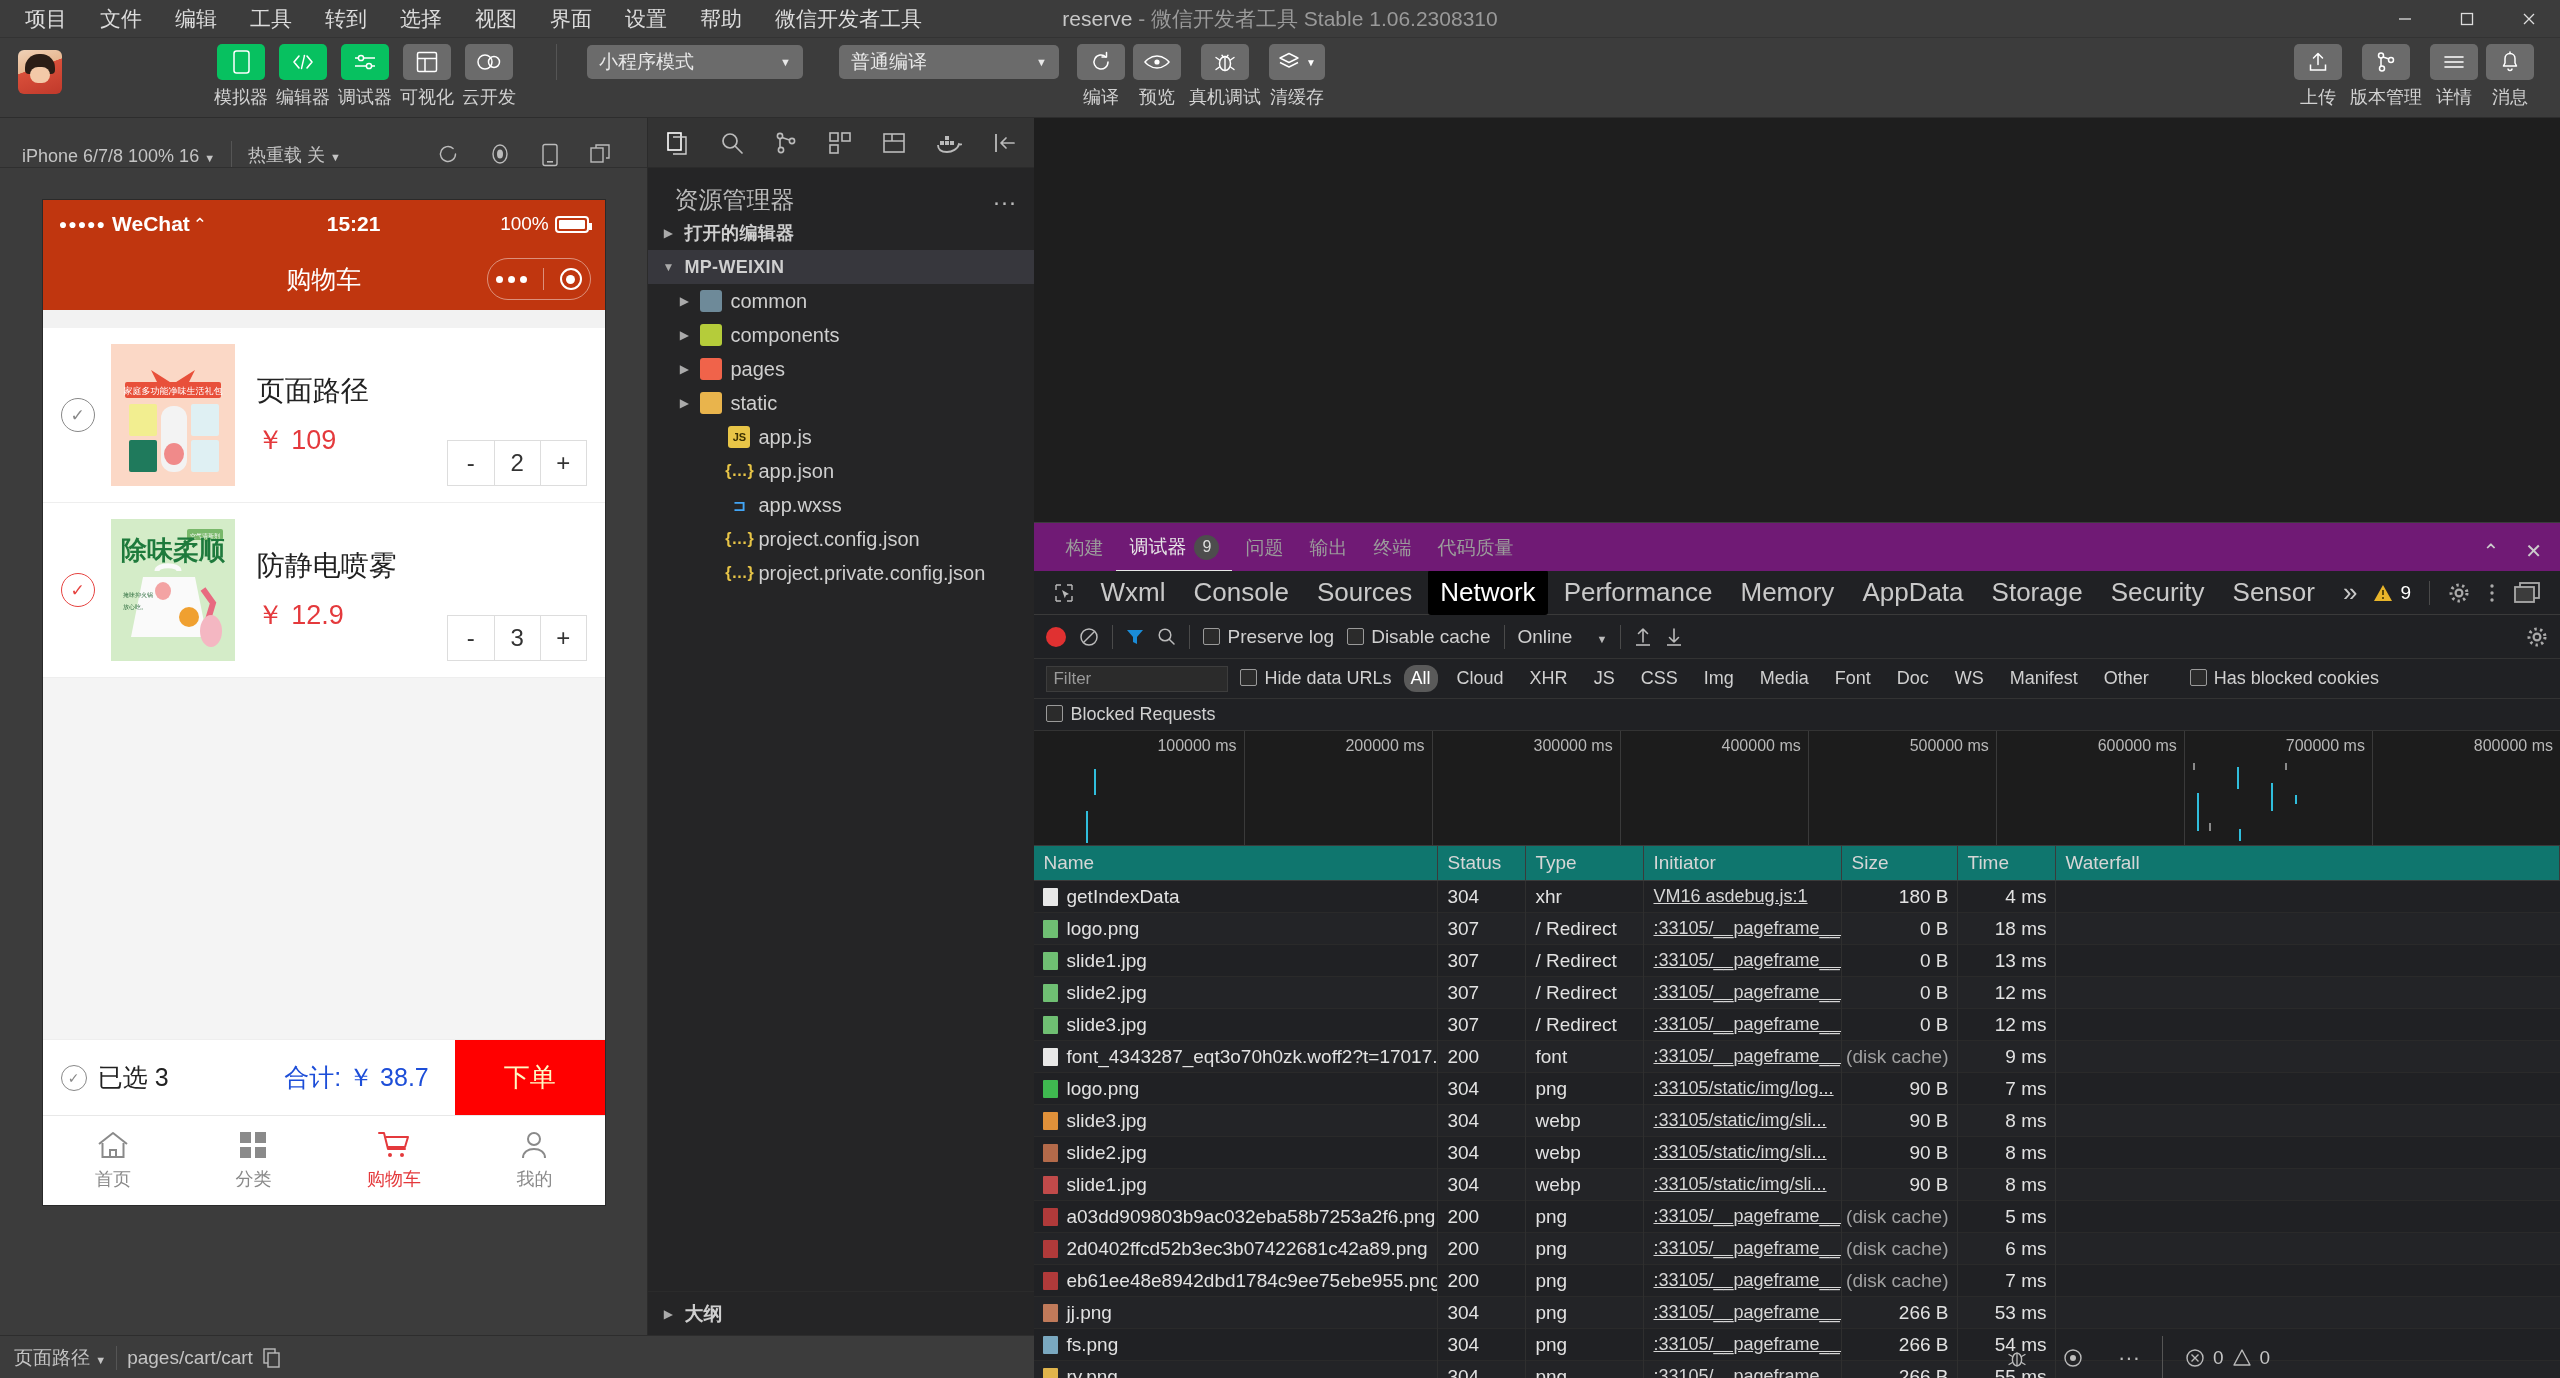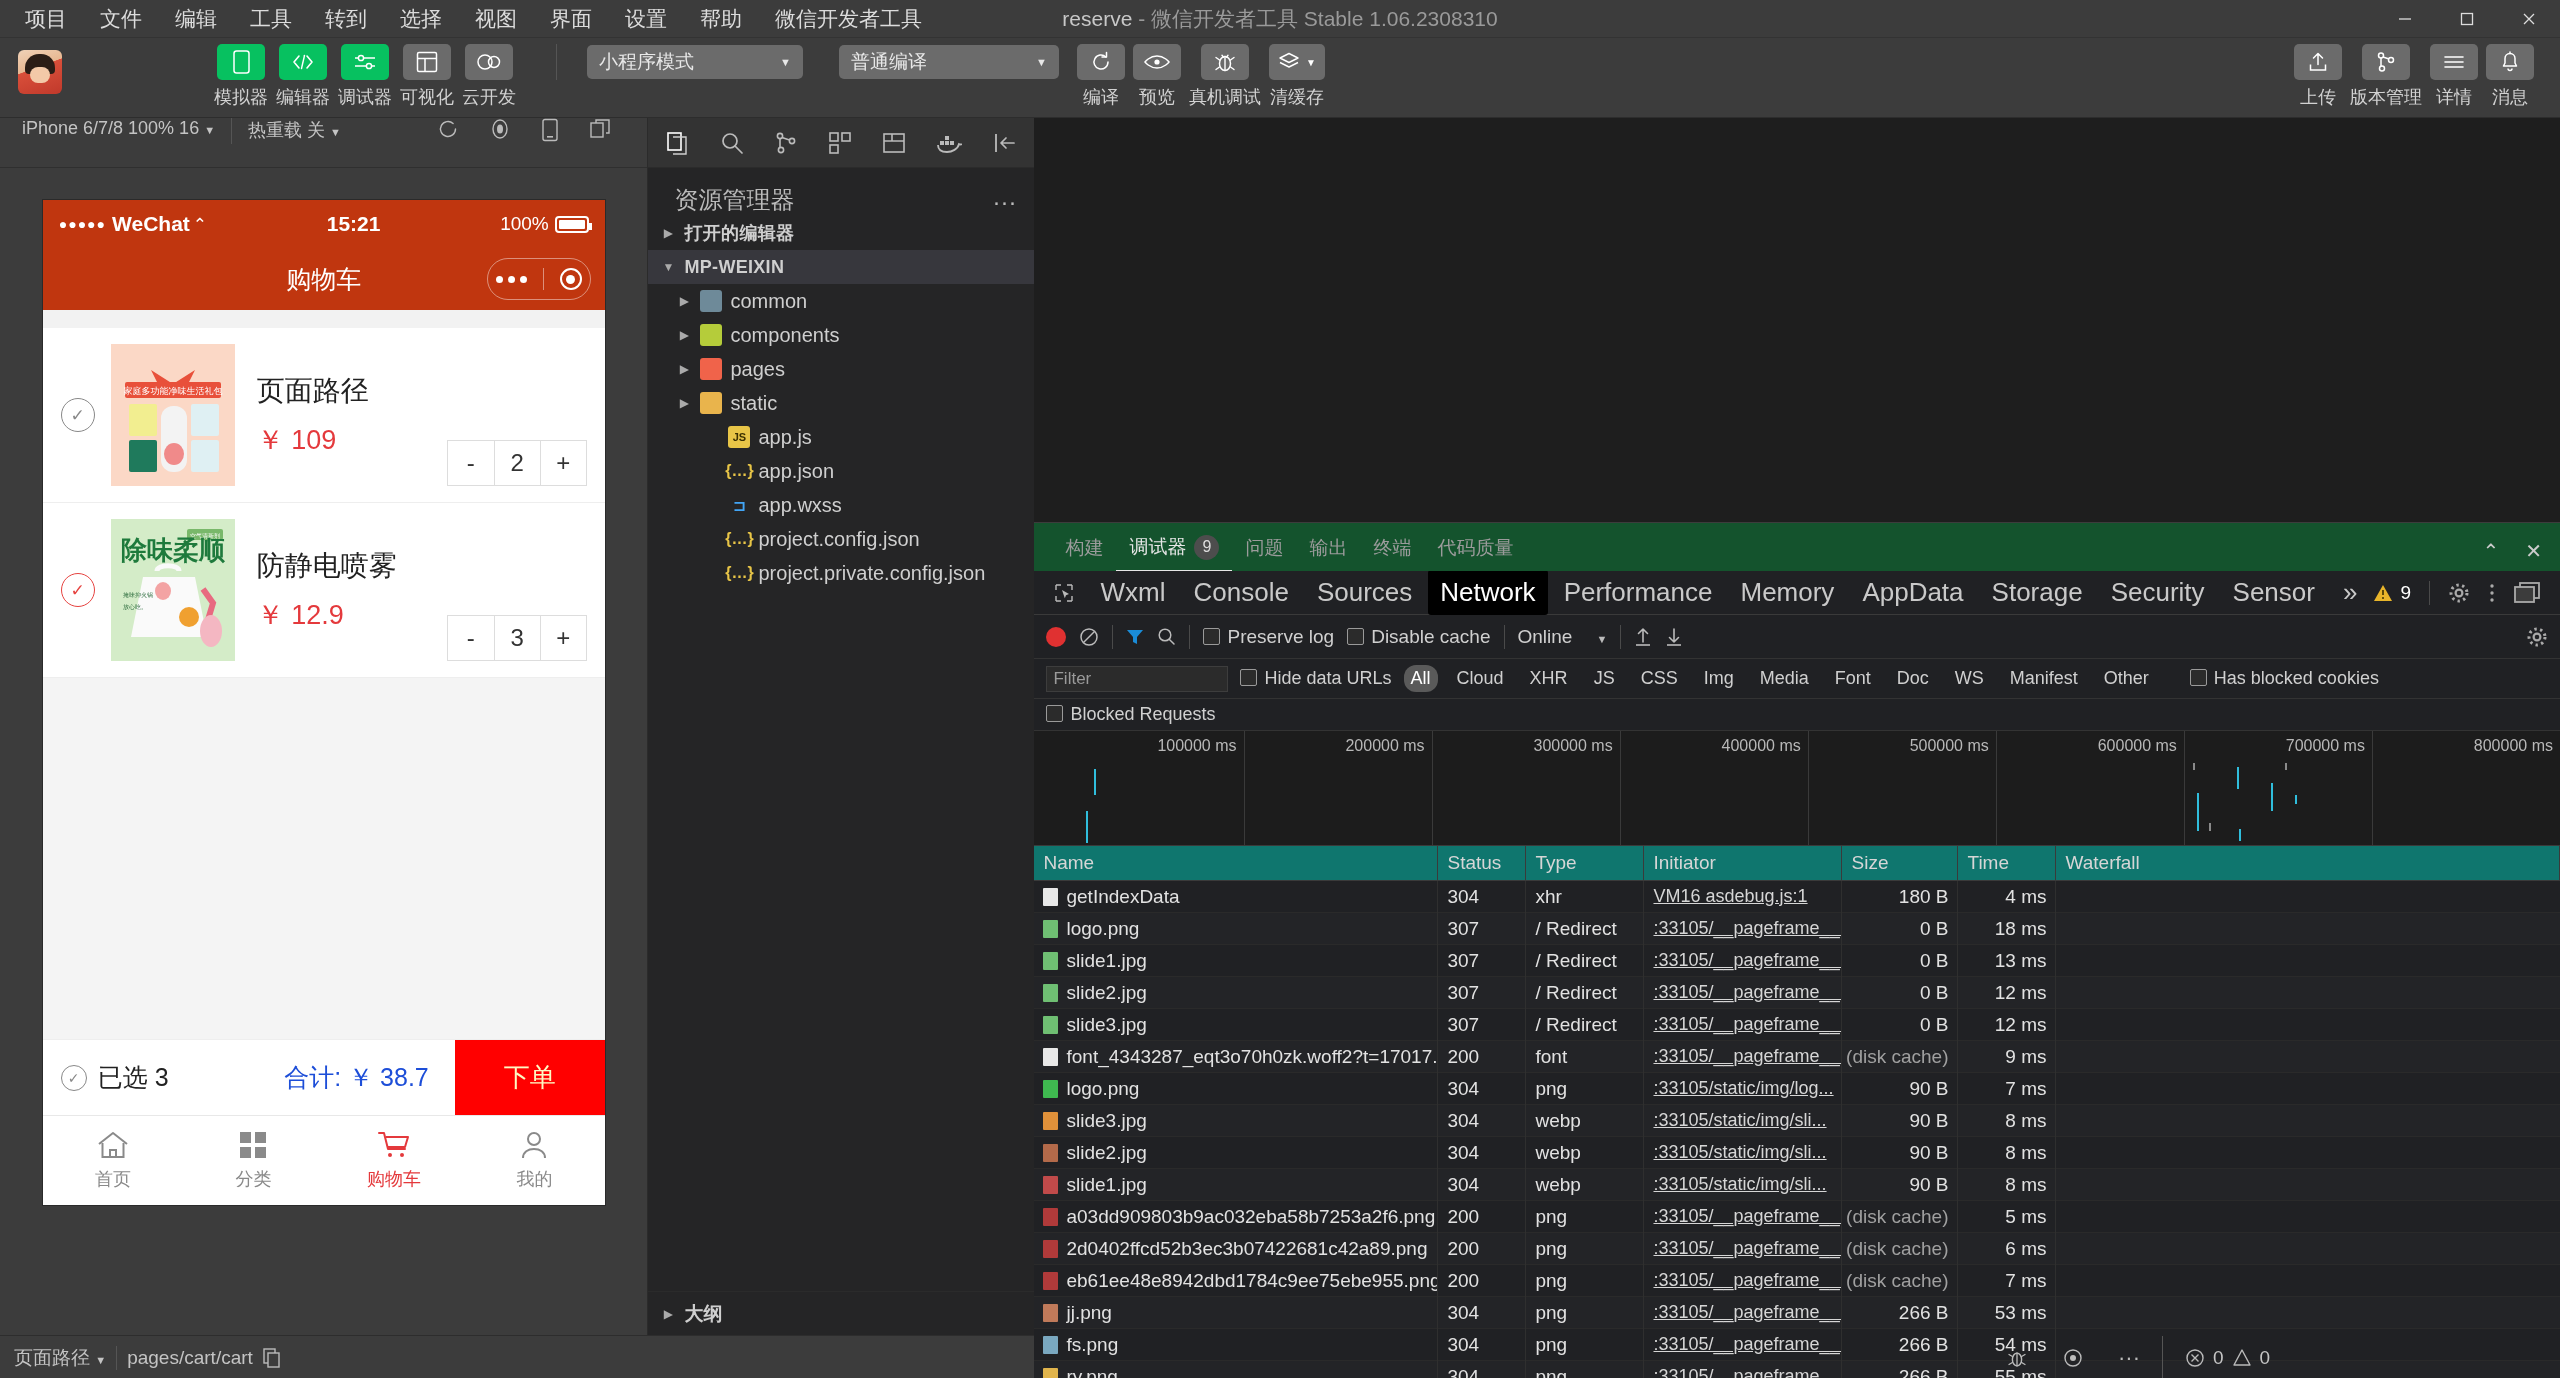--- a/index.html
+++ b/index.html
@@ -45,21 +45,21 @@
   .select-box .cap { font-size:11px; }
 
   .tb-right { margin-left:auto; display:flex; padding-right:22px; }
 
   
   .main { display:flex; height:1217px; }
 
   
   .sim-col { width:748px; background:#3c3c3c; display:flex; flex-direction:column;
     border-right:1px solid #2b2b2b; }
-  .sim-bar { height:50px; display:flex; align-items:flex-start; padding:0 12px;
+  .sim-bar { height:50px; display:flex; align-items:flex-end; padding:0 12px;
     border-bottom:1px solid #2f2f2f; }
   .sim-sel { font-size:18px; color:#c4c4c4; padding:0 10px; white-space:nowrap; }
   .sim-div { width:1px; height:26px; background:#555; margin:0 6px; }
   .sim-icons { margin-left:auto; display:flex; gap:30px; padding-right:24px; }
   .sim-stage { flex:1; display:flex; justify-content:center; padding-top:32px; }
 
   .phone { width:562px; height:1005px; background:#fff; box-shadow:0 0 0 1px #2a2a2a;
     display:flex; flex-direction:column; }
   .ph-status { height:48px; background:#c0360f; display:flex; align-items:center;
     padding:0 16px; color:#fff; font-size:20px; }
@@ -136,21 +136,21 @@
     gap:8px; padding-left:12px; font-size:19px; color:#cfcfcf; font-weight:bold;
     border-top:1px solid #2b2b2b; }
 
   
   .dev-col { flex:1; background:#1e1e1e; display:flex; flex-direction:column; }
   .dev-top { flex:0 0 404px; background:#1e1e1e; }
   .dev-panel { flex:1; display:flex; flex-direction:column; background:#202124;
     border-top:1px solid #3c3c3c; }
 
   .dev-tabs { height:48px; display:flex; align-items:flex-end; padding:0 18px;
-    background:#14532d; position:relative; }
+    background:#701a75; position:relative; }
   .dvt { font-size:19px; color:#9b9b9b; padding:0 13px 10px 13px; display:flex;
     align-items:center; gap:8px; }
   .dvt.active { color:#e7e7e7; border-bottom:1px solid #e7e7e7; }
   .badge-c { min-width:25px; height:25px; border-radius:13px; background:#4d4d4d;
     color:#ddd; font-size:16px; display:flex; align-items:center; justify-content:center; padding:0 6px; }
   .dev-tabs .rt { margin-left:auto; display:flex; gap:26px; padding-bottom:8px; align-items:center; }
 
   .cdt-bar { height:44px; background:#202124; display:flex; align-items:center;
     padding:0 10px; border-bottom:1px solid #3a3a3a; gap:4px; }
   .cdt-tab { font-size:26px; color:#c9c9c9; padding:7px 12px; border-radius:3px; white-space:nowrap; }

